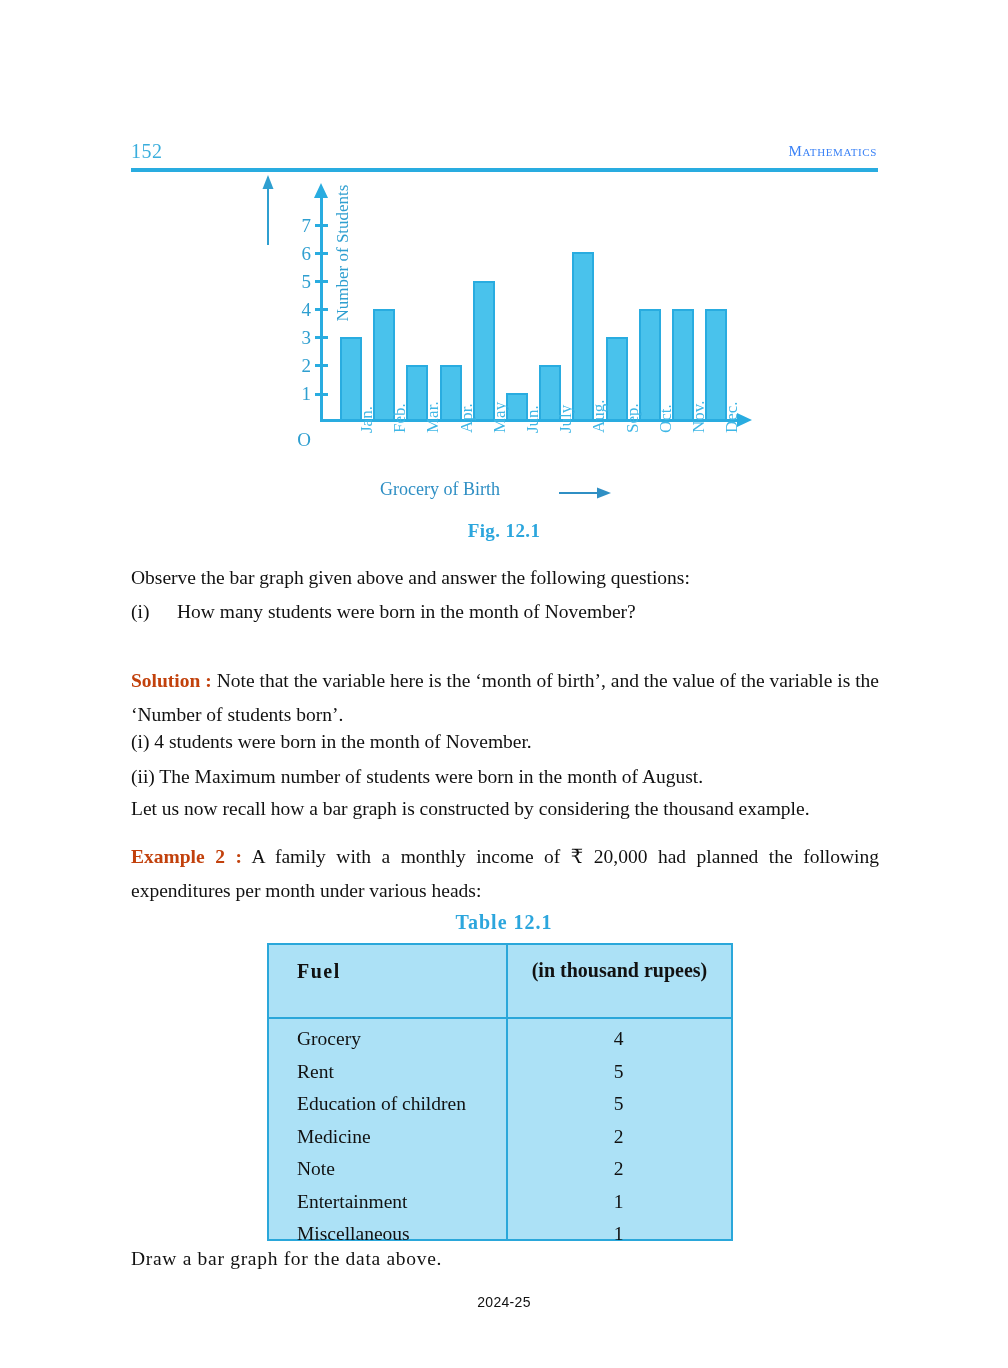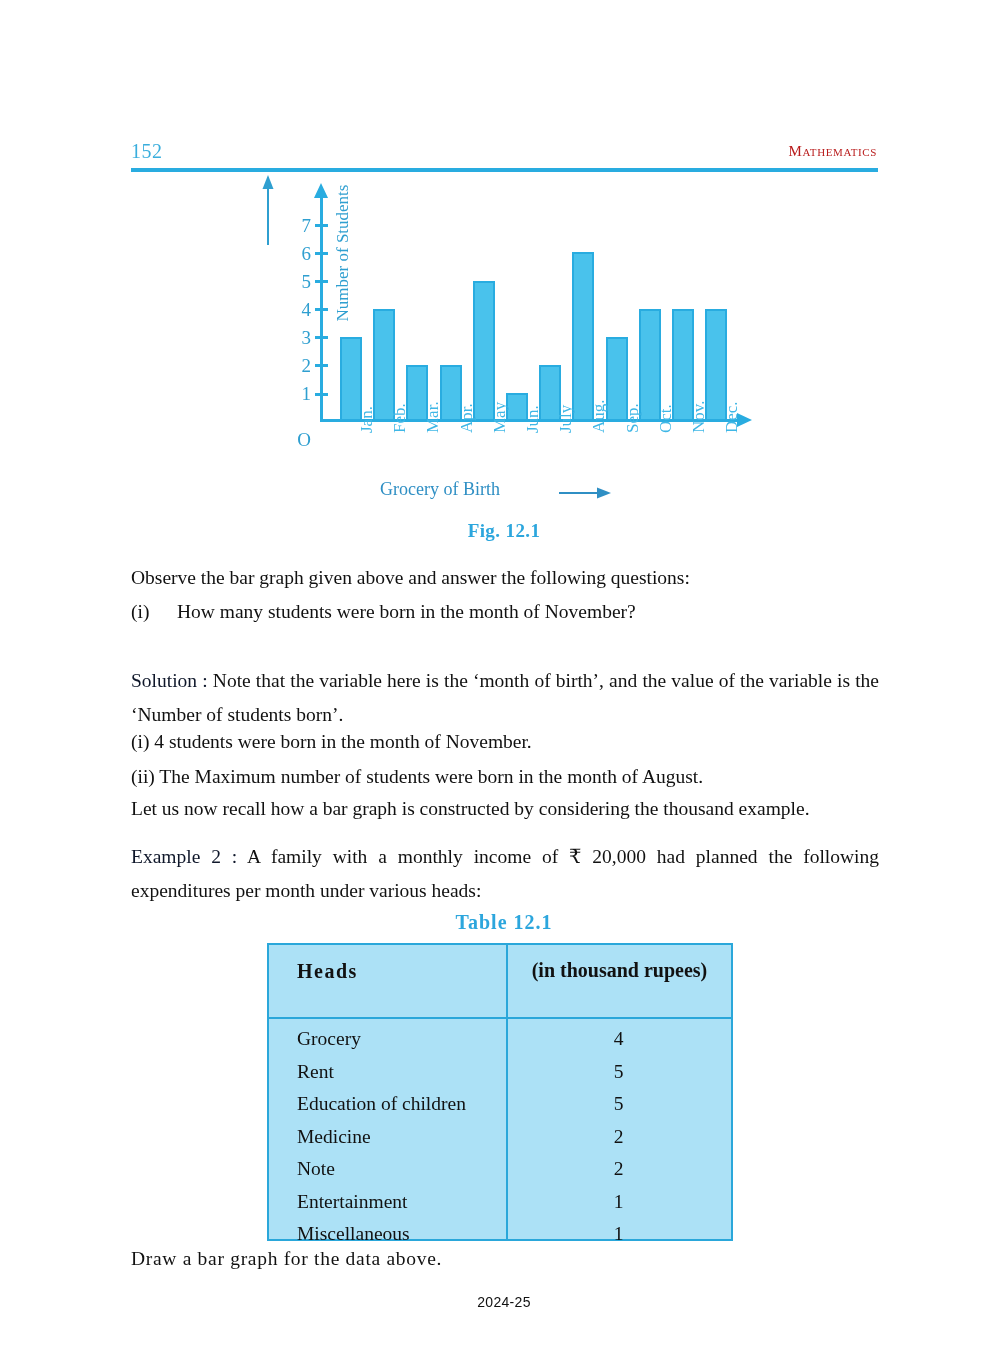--- a/index.html
+++ b/index.html
@@ -37,21 +37,21 @@
     top: 0;
     font-size: 20px;
     color: #3aaedd;
     letter-spacing: 0.5px;
   }
   .header-subject {
     position: absolute;
     right: 0;
     top: 3px;
     font-size: 15px;
-    color: #b91c1c;
+    color: #3b82f6;
     font-variant: small-caps;
     letter-spacing: 0.6px;
   }
   .header-rule {
     position: absolute;
     left: 131px;
     top: 168px;
     width: 747px;
     height: 4px;
     background: #29ace0;
@@ -217,22 +217,22 @@
   .q-row {
     display: flex;
   }
   .q-marker {
     width: 46px;
     flex: 0 0 46px;
   }
   .q-text { flex: 1; }
 
   .label-blue {
-    color: #0f172a;
-    font-weight: normal;
+    color: #c2410c;
+    font-weight: bold;
   }
 
   
   .table-caption {
     position: absolute;
     left: 0;
     top: 911px;
     width: 1008px;
     text-align: center;
     font-size: 20px;
@@ -435,21 +435,21 @@
   <div class="body-text" style="top:792px">Let us now recall how a bar graph is constructed by considering the thousand example.</div>
 
   <div class="body-text just" style="top:840px"><span class="label-blue">Example 2 :</span><span> A family with a monthly income of ₹ 20,000 had planned the following expenditures per month under various heads:</span></div>
 
   <div class="table-caption">Table  12.1</div>
 
   <div class="tbl-outer">
     <div class="tbl-vline"></div>
     <div class="tbl-hline"></div>
 
-    <div class="th-heads">Heads</div>
+    <div class="th-heads">Fuel</div>
     <div class="th-exp">
       <div>(in  thousand  rupees)</div>
     </div>
 
     <div class="tbl-rows" id="table-rows">
         <div class="tbl-row">
           <div class="cell-head">Grocery</div>
           <div class="cell-val">4</div>
         </div>
         <div class="tbl-row">

